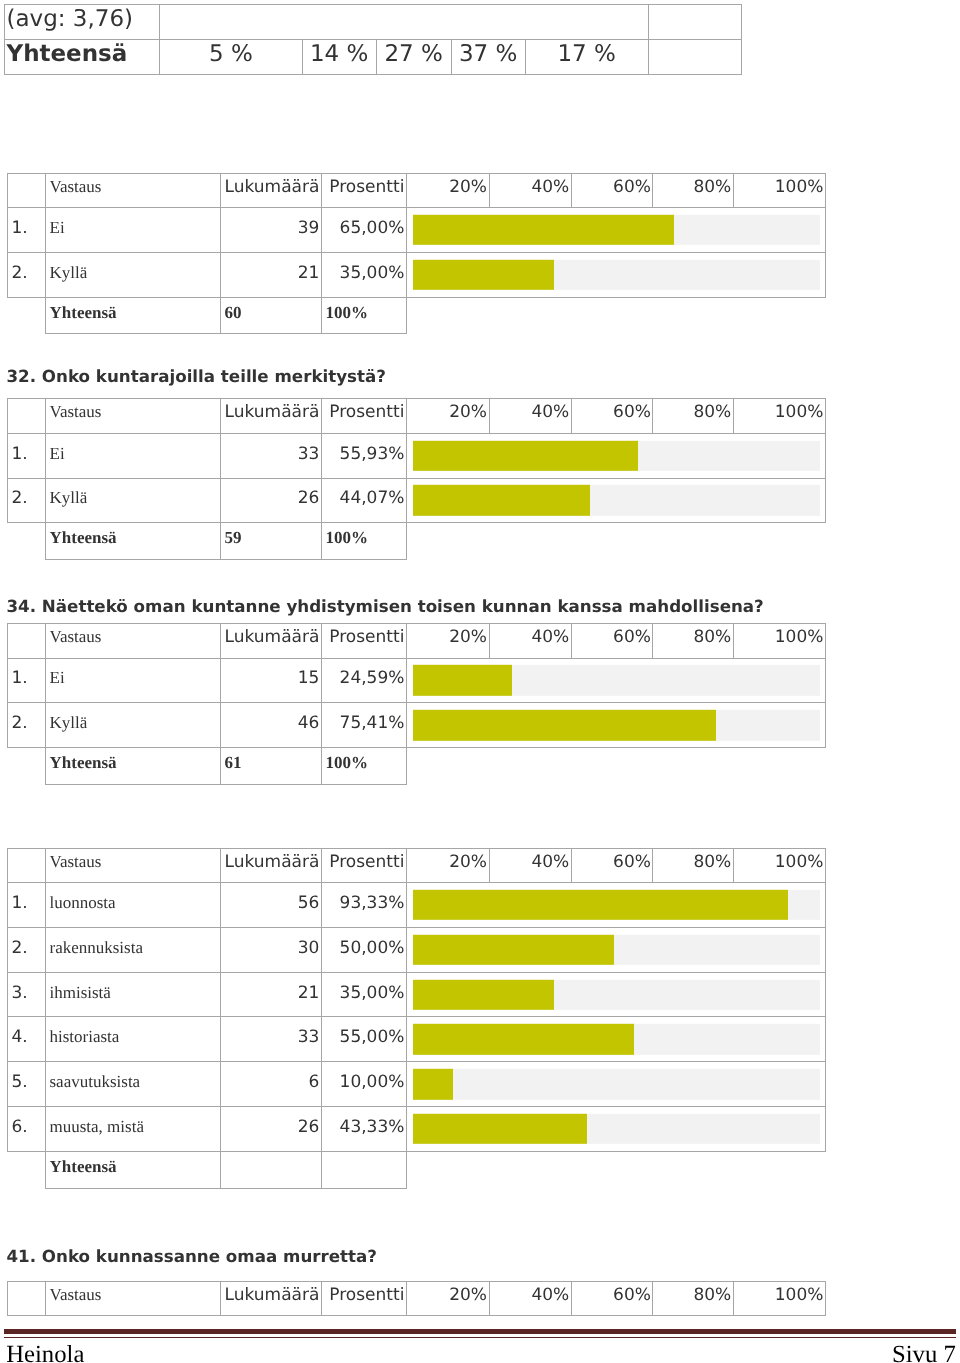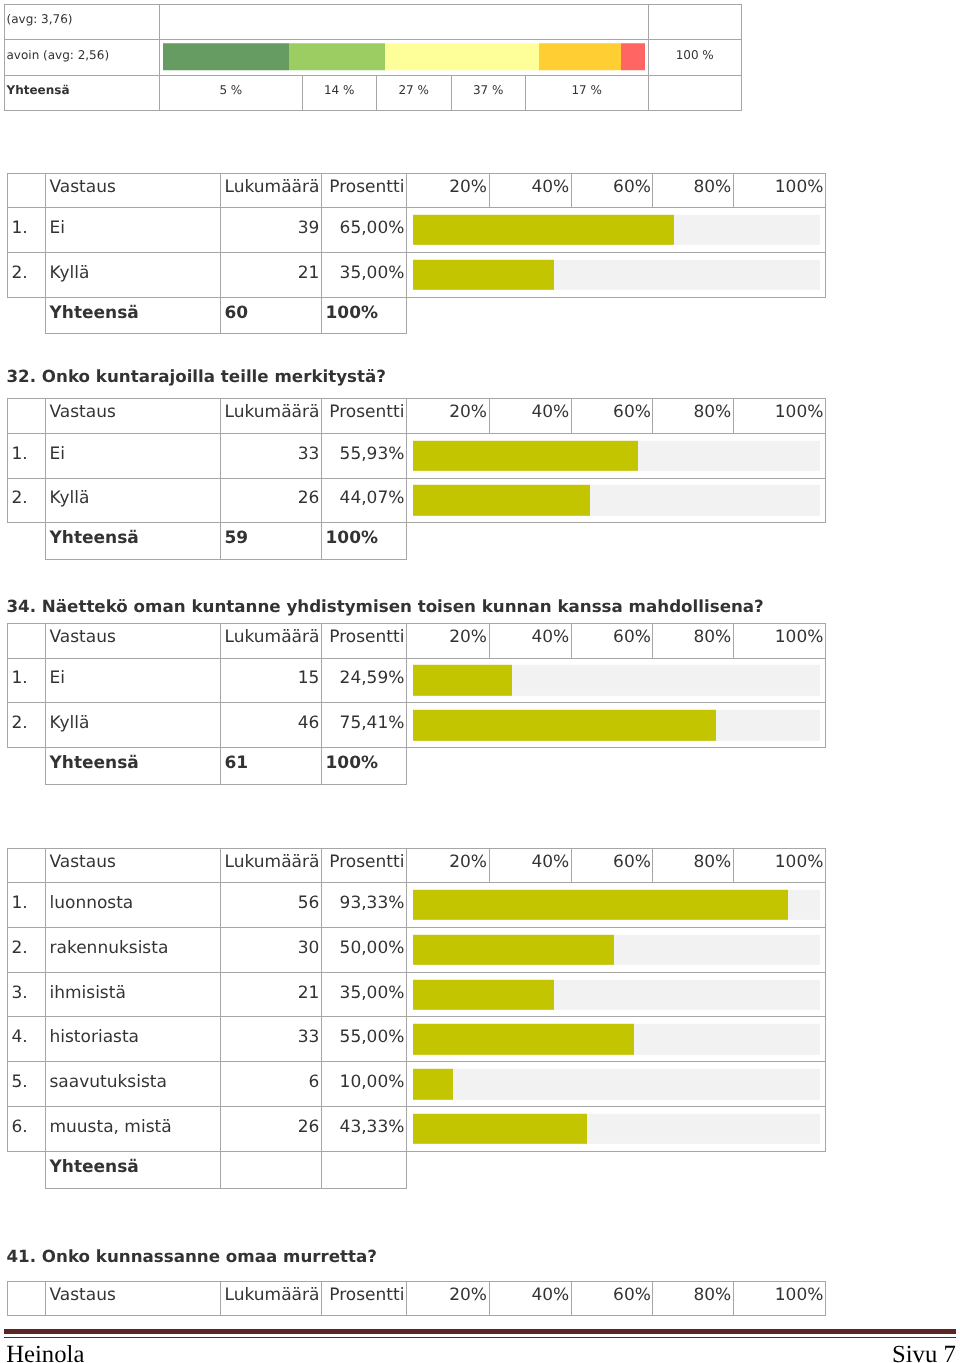--- a/index.html
+++ b/index.html
@@ -17,33 +17,33 @@
   .stable{position:absolute;border-collapse:collapse;table-layout:fixed;
           font-size:17px;color:#333333;}
   .stable td{border:1px solid #a6a6a6;padding:0 3.5px;vertical-align:middle;
              box-sizing:border-box;background:#fff;}
   .stable td.noborder{border:none;background:transparent;}
   .stable tr.hdr td{height:34.6px;padding-bottom:7px;}
   .stable tr.dat td{height:44.8px;padding-bottom:4px;}
   .stable tr.tot td{height:36.8px;font-weight:bold;padding-bottom:6px;}
   .stable td.barcell{padding-bottom:0 !important;}
   .c-idx{text-align:left;}
-  .c-ans{text-align:left;}
+  .c-ans{text-align:left;font-family:Liberation Serif, serif;}
   .stable td.c-num{text-align:right;padding-right:1.6px;}
   .stable td.c-pct{text-align:right;padding-right:1.6px;}
   .stable td.c-ax{text-align:right;padding-right:1.6px;padding-left:21px;}
   .barcell{padding:0 !important;position:relative;}
   .track{position:absolute;left:6.1px;right:4.9px;top:50%;transform:translateY(-50%);
          height:30.4px;background:#f2f2f2;}
   .fill{position:absolute;left:0;top:0;bottom:0;background:#c3c500;}
 
   
   .mtable{left:3.5px;top:3.5px;width:737px;position:absolute;
           border-collapse:collapse;table-layout:fixed;
-          font-size:12px;color:#333333;}
+          font-size:23px;color:#333333;}
   .mtable td{border:1px solid #a6a6a6;padding:0 2px;vertical-align:middle;
              box-sizing:border-box;background:#fff;}
   .mtable tr.mr1 td{height:35.5px;padding-bottom:6px;}
   .mtable tr.mr2 td{height:36.3px;padding-bottom:6px;}
   .mtable tr.mr3 td{height:35.2px;padding-bottom:6px;}
   .mtable td.sb{padding:0 !important;position:relative;}
   .m-lab{text-align:left;}
   .m-bold{font-weight:bold;}
   .m-ctr{text-align:center;}
   .m-tot{text-align:center;}
@@ -71,31 +71,20 @@
         <col style="width:74px">
         <col style="width:123px">
       <col style="width:93px">
     </colgroup>
     <tbody>
       <tr class="mr1">
         <td class="m-lab">(avg: 3,76)</td>
         <td colspan="5"></td>
         <td></td>
       </tr>
-      <tr class="mr2">
-        <td class="m-lab">avoin (avg: 2,56)</td>
-        <td class="sb" colspan="5">
-          <div class="seg" id="sg1" style="left: 3.2px; width: 125.32px; background: rgb(102, 155, 98);"></div>
-          <div class="seg" id="sg2" style="left: 128.52px; width: 96.4px; background: rgb(156, 205, 99);"></div>
-          <div class="seg" id="sg3" style="left: 224.92px; width: 154.24px; background: rgb(255, 255, 153);"></div>
-          <div class="seg" id="sg4" style="left: 379.16px; width: 81.94px; background: rgb(255, 206, 51);"></div>
-          <div class="seg" id="sg5" style="left: 461.1px; width: 24.1px; background: rgb(255, 102, 99);"></div>
-        </td>
-        <td class="m-tot">100 %</td>
-      </tr>
       <tr class="mr3">
         <td class="m-lab m-bold">Yhteensä</td>
         <td class="m-ctr">5 %</td>
         <td class="m-ctr">14 %</td>
         <td class="m-ctr">27 %</td>
         <td class="m-ctr">37 %</td>
         <td class="m-ctr">17 %</td>
         <td></td>
       </tr>
     </tbody>

